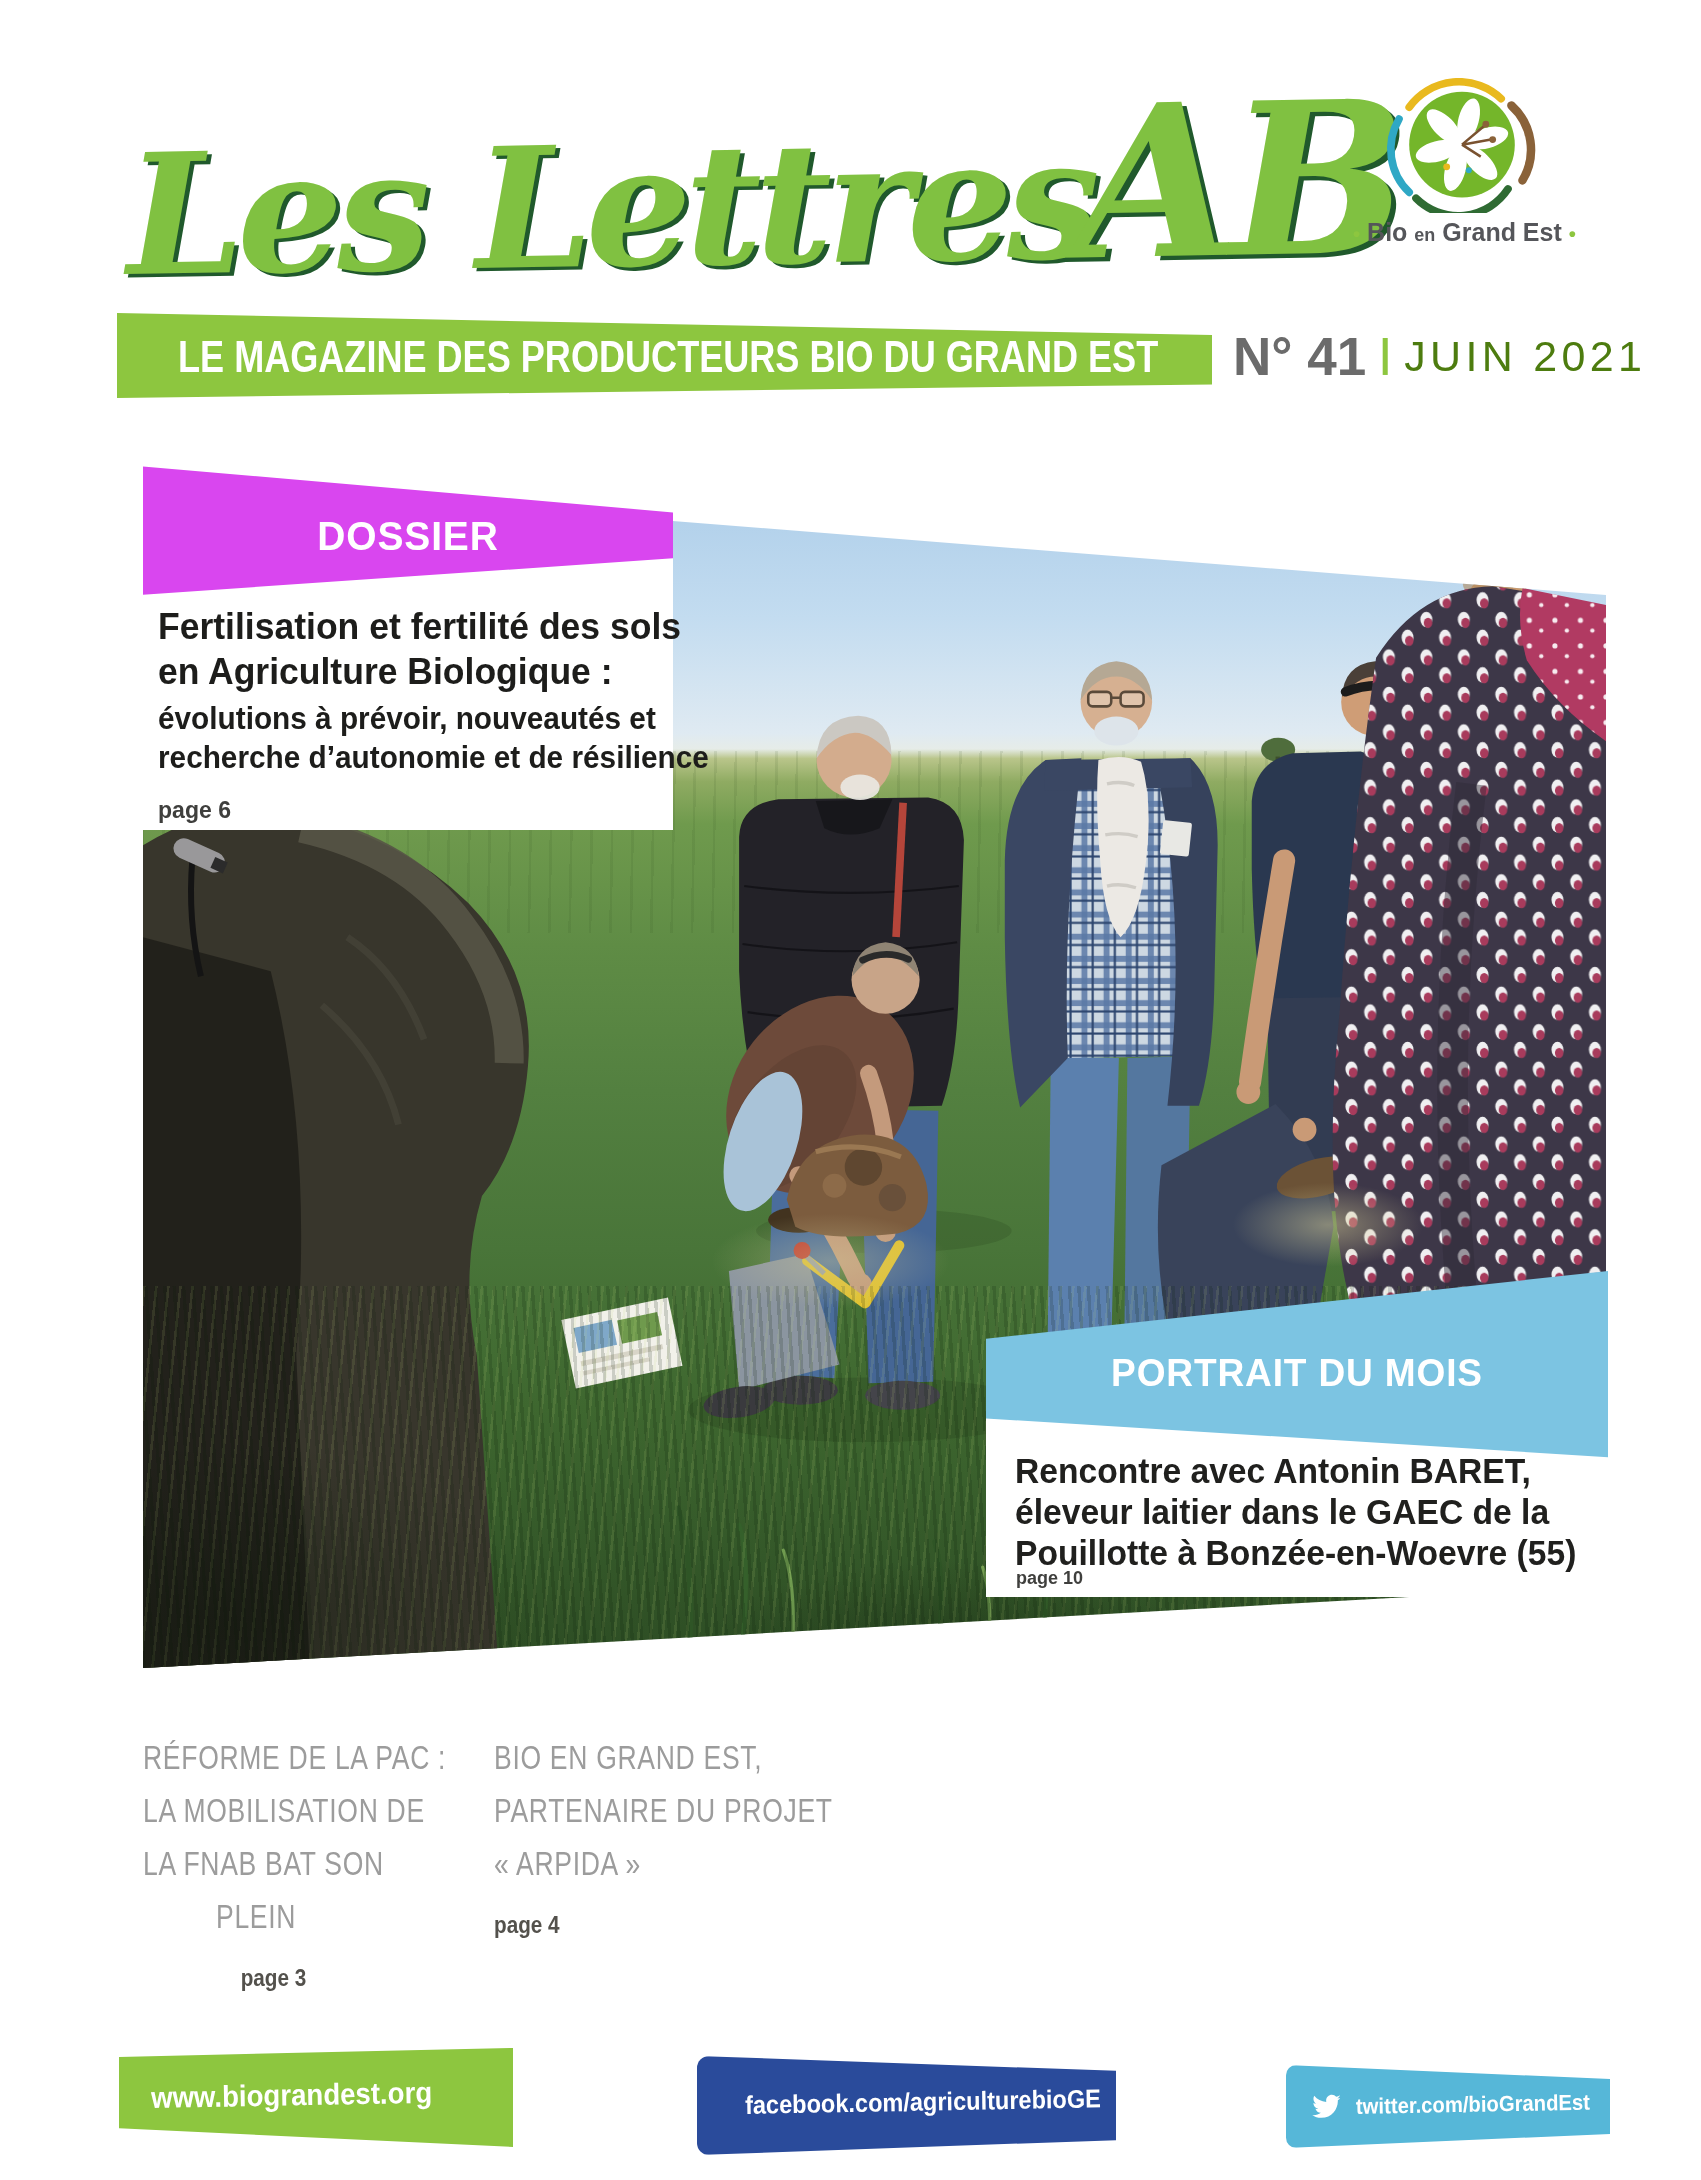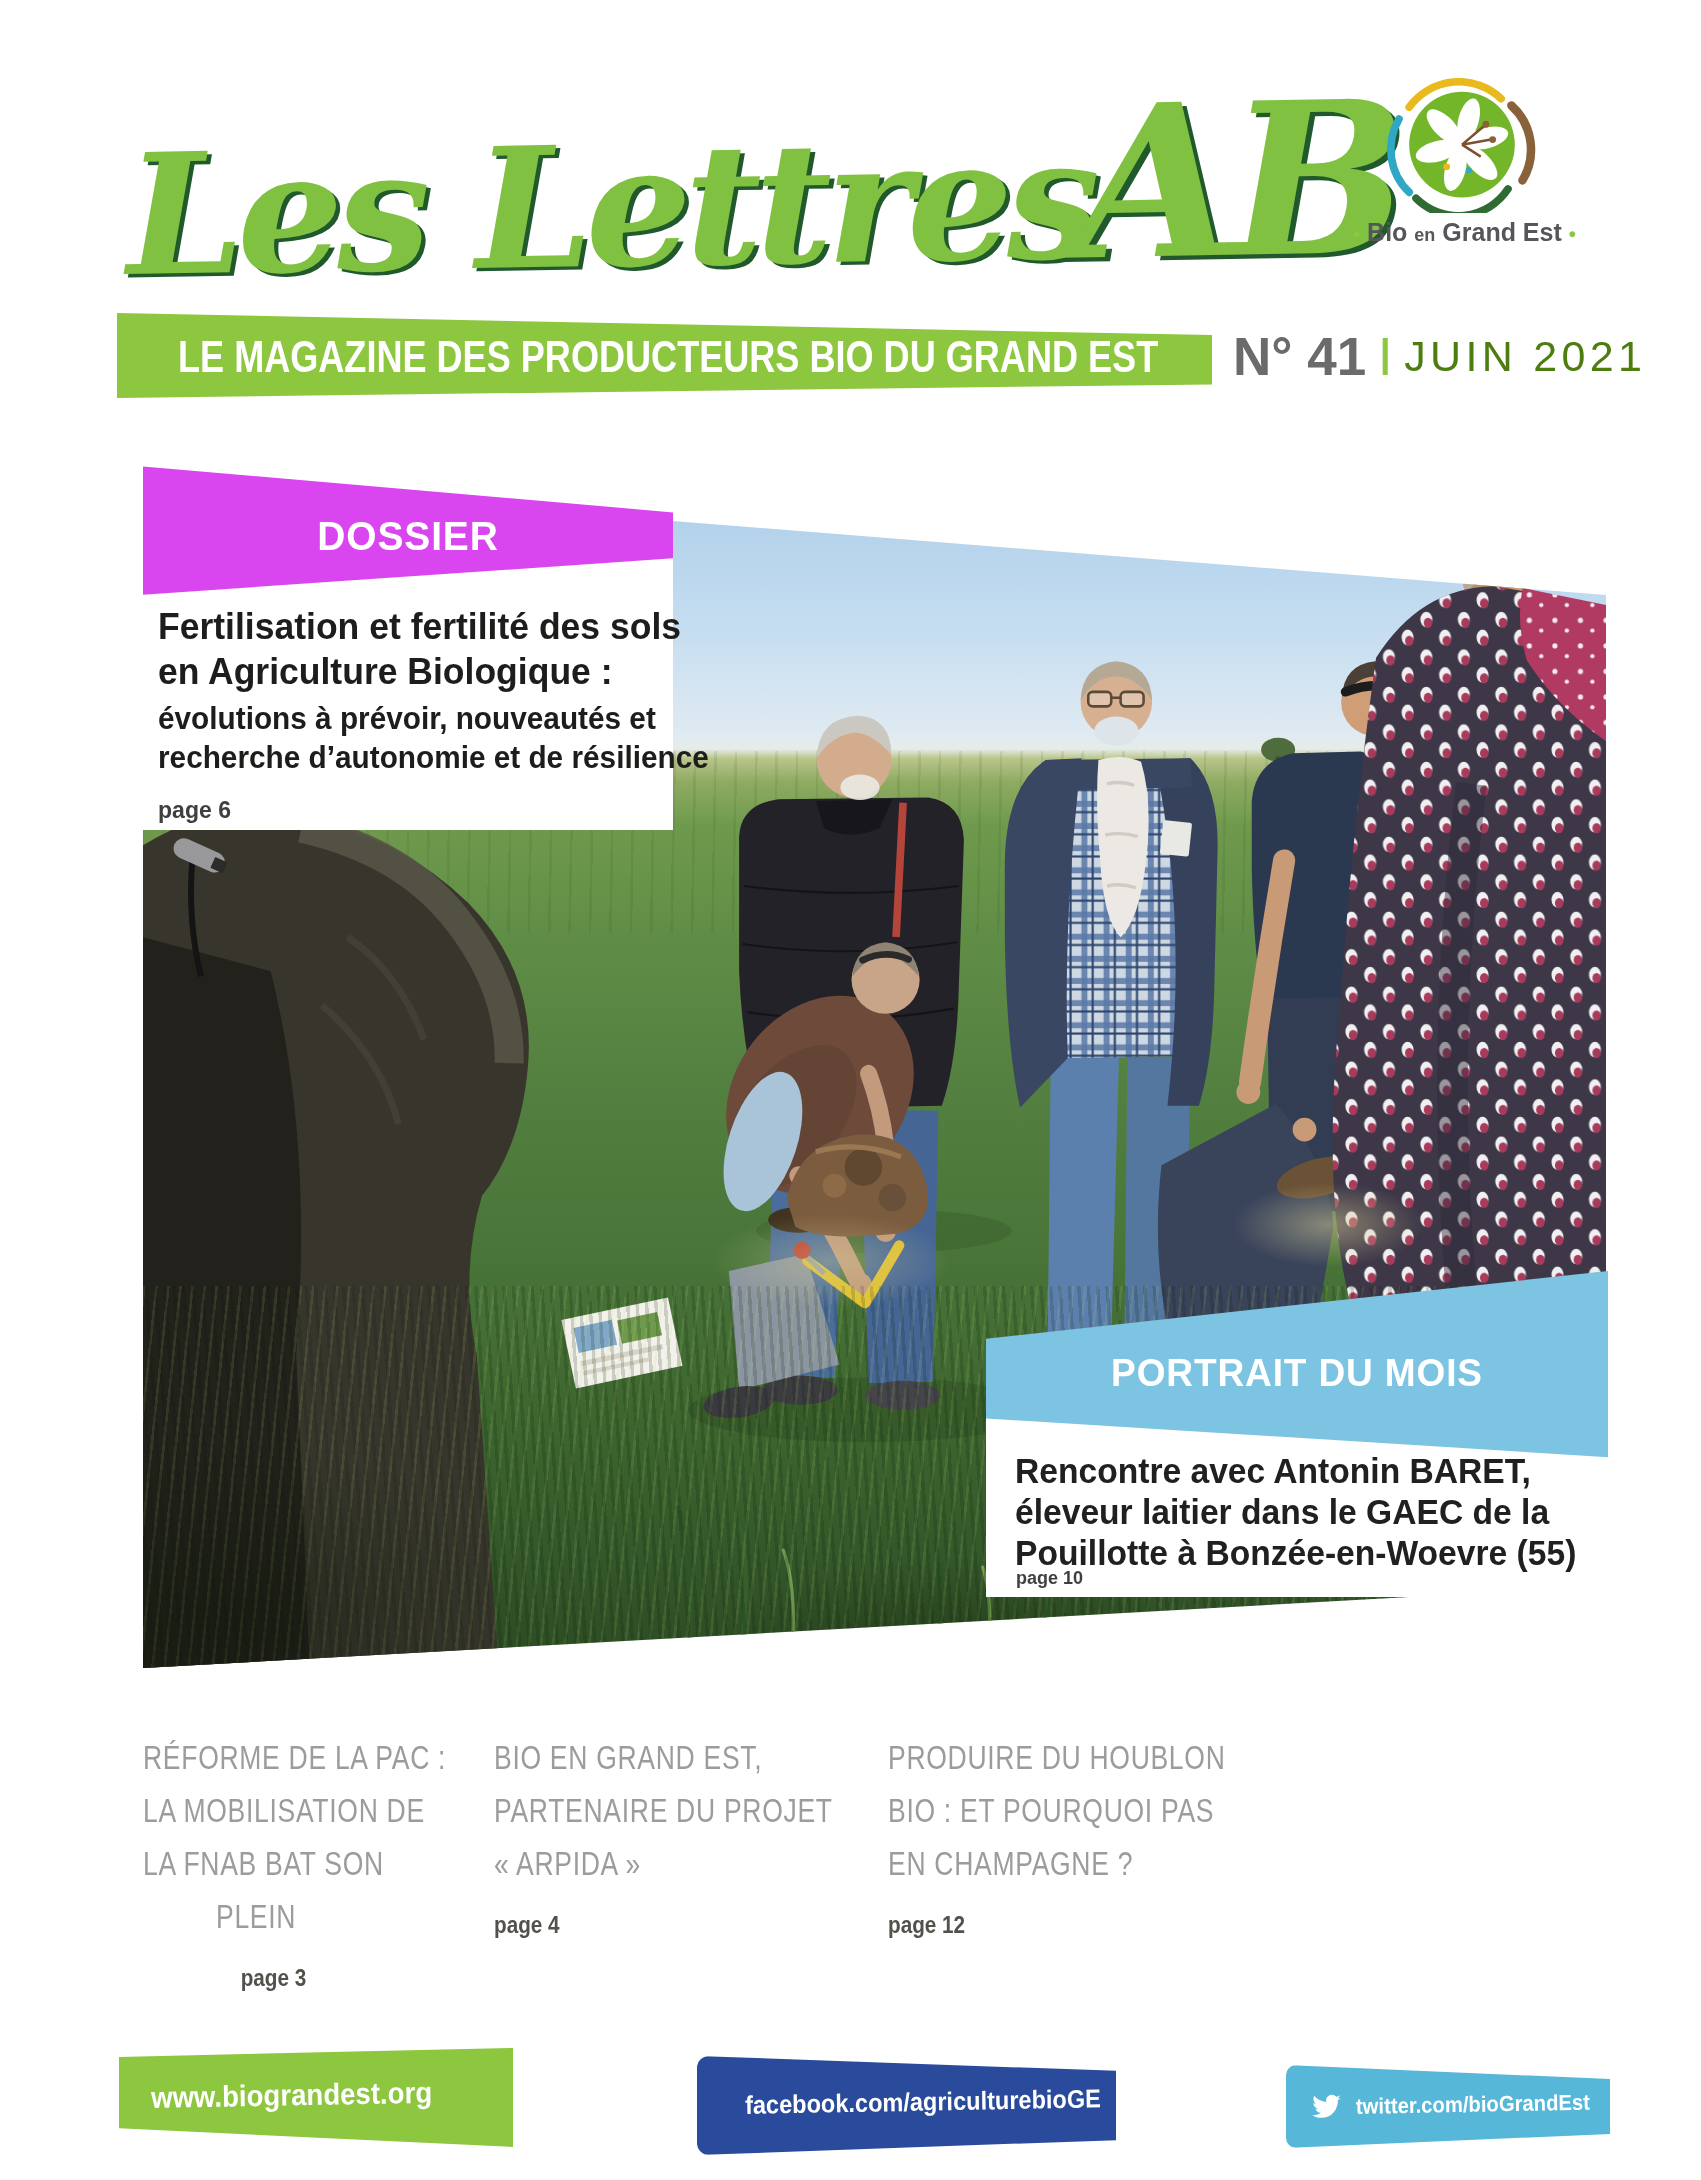--- a/index.html
+++ b/index.html
@@ -321,29 +321,20 @@
   </div>
   <div class="teaser c2">
     <div class="lines">
       <div class="ln">BIO EN GRAND EST,</div>
       <div class="ln">PARTENAIRE DU PROJET</div>
       <div class="ln">« ARPIDA »</div>
       <div class="ln"></div>
     </div>
     <div class="page-ref">page 4</div>
   </div>
-  <div class="teaser c3">
-    <div class="lines">
-      <div class="ln">PRODUIRE DU HOUBLON</div>
-      <div class="ln">BIO : ET POURQUOI PAS</div>
-      <div class="ln">EN CHAMPAGNE ?</div>
-      <div class="ln"></div>
-    </div>
-    <div class="page-ref">page 12</div>
-  </div>
 
   <div class="btn btn-web">
     <span class="lbl">www.biograndest.org</span>
   </div>
   <div class="btn btn-fb">
     <svg width="36" height="36" viewBox="0 0 24 24">
       <path fill="#ffffff" d="M13.4 22v-9h3l.5-3.5h-3.5V7.3c0-1 .3-1.7 1.8-1.7h1.9V2.4c-.3 0-1.5-.1-2.8-.1-2.8 0-4.7 1.7-4.7 4.8v2.4H6.5V13h3.1v9h3.8z"></path>
     </svg>
     <span class="lbl">facebook.com/agriculturebioGE</span>
   </div>

